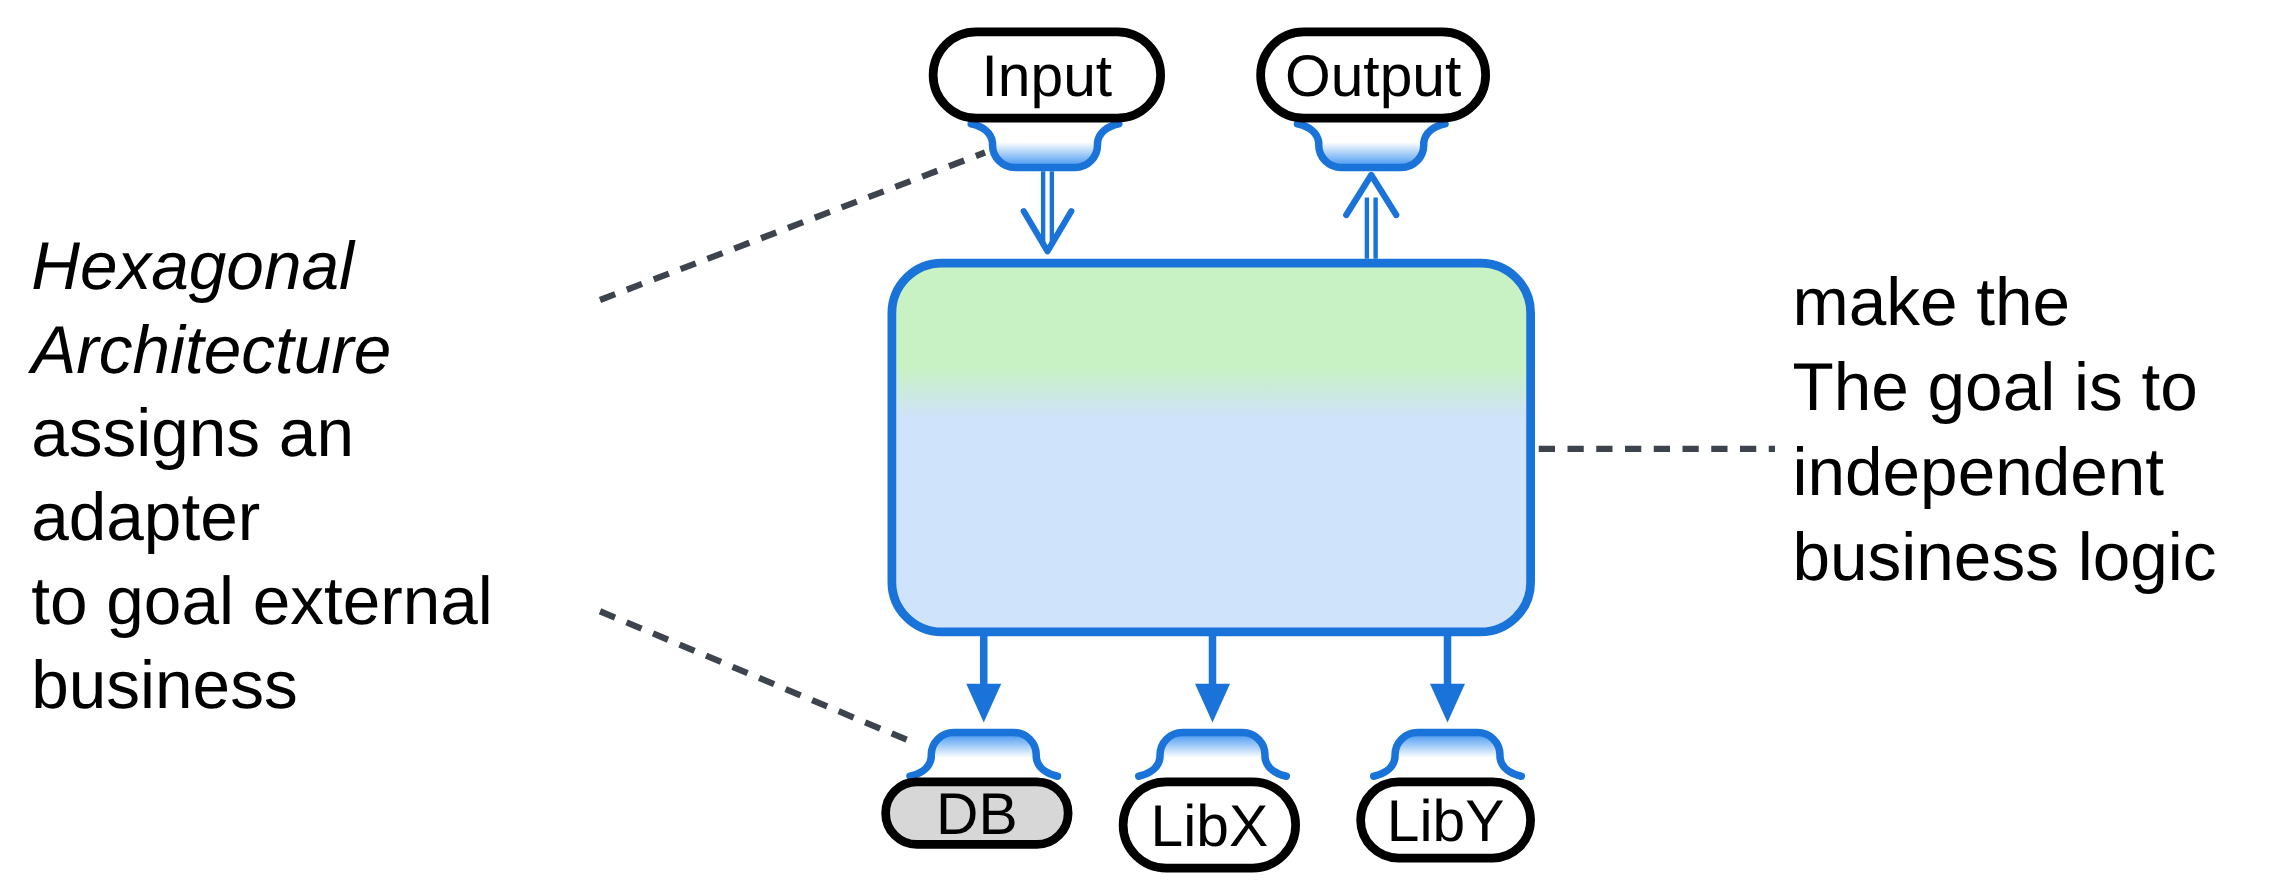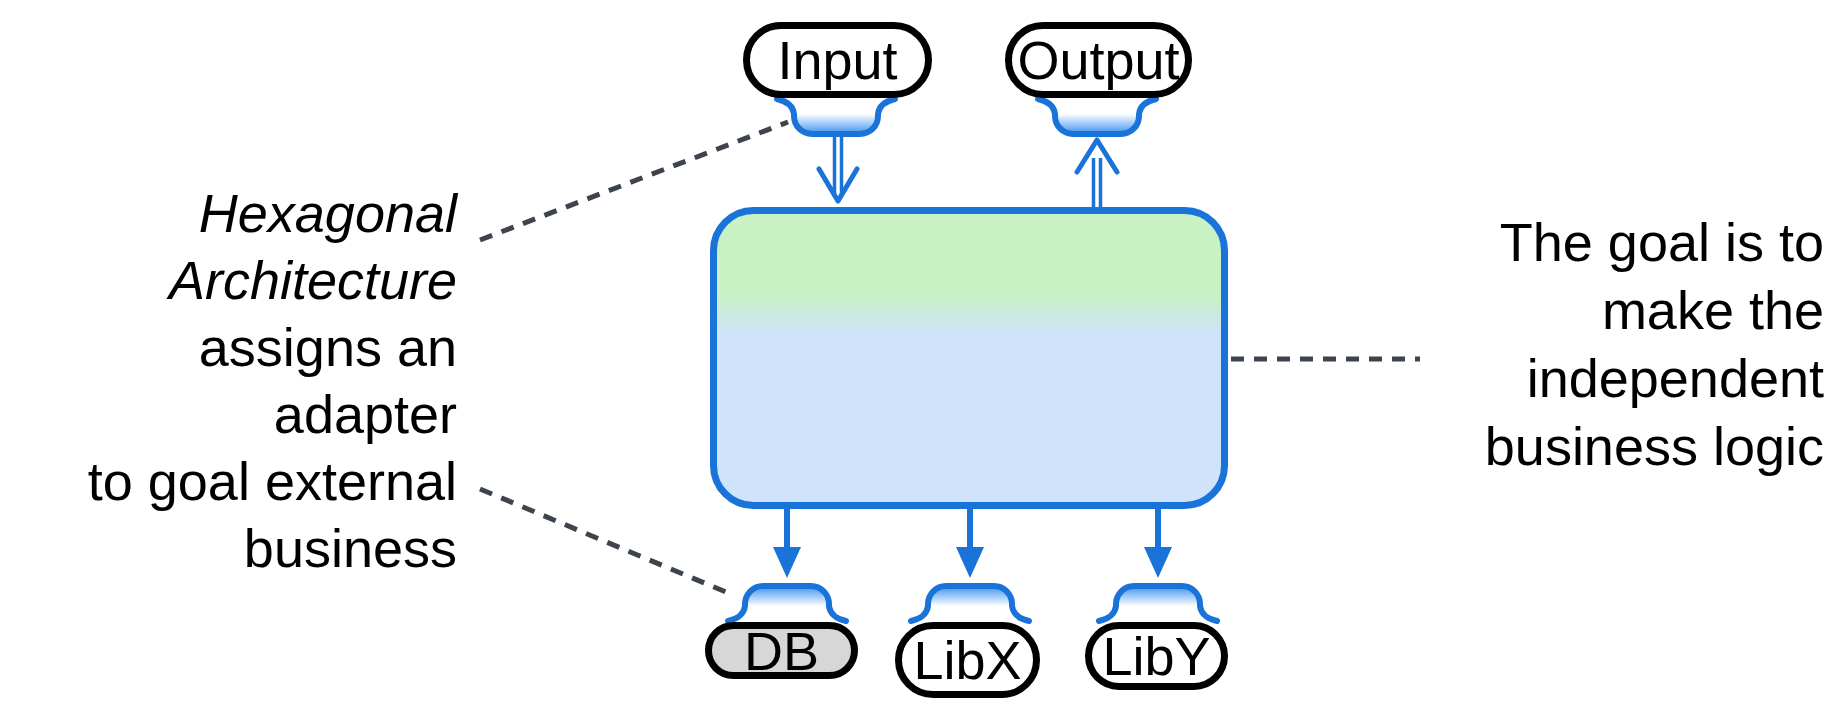--- a/index.html
+++ b/index.html
@@ -18,34 +18,34 @@
   }
   .pill {
     position: absolute;
     box-sizing: border-box;
     border: 7px solid var(--pill_border, #000000);
     border-radius: 44px;
     background: #ffffff;
     display: flex;
     align-items: center;
     justify-content: center;
-    font-size: 54px;
+    font-size: 47px;
     line-height: 1;
     color: var(--text_black, #000000);
     white-space: nowrap;
   }
   .pill.gray { background: var(--pill_gray, #d7d7d7); }
   .pill-input  { left: 743px;  top: 22px;  width: 189px; height: 76px; }
   .pill-output { left: 1005px; top: 22px;  width: 187px; height: 76px; align-items: center; }
   .pill-db     { left: 705px;  top: 622px; width: 153px; height: 57px; }
   .pill-libx   { left: 895px;  top: 622px; width: 145px; height: 76px; align-items: center; }
   .pill-liby   { left: 1085px; top: 622px; width: 143px; height: 68px; }
   .note {
     position: absolute;
-    text-align: right;
+    text-align: left;
     color: var(--text_black, #000000);
     font-size: 54px;
   }
   .note-left  { left: 25px;   top: 180px; width: 432px; line-height: 67px; }
   .note-right { left: 1434px; top: 208px; width: 390px; line-height: 68px; }
   .note .it { font-style: italic; }
 </style>
 </head>
 <body>
 
@@ -136,19 +136,19 @@
 
   <div class="note note-left">
     <div class="it">Hexagonal</div>
     <div class="it">Architecture</div>
     <div>assigns an adapter</div>
     <div>to goal external</div>
     <div>business</div>
   </div>
 
   <div class="note note-right">
+    <div>make the</div>
     <div>The goal is to</div>
-    <div>make the</div>
     <div>independent</div>
     <div>business logic</div>
   </div>
 
 </div>
 
 </body></html>

